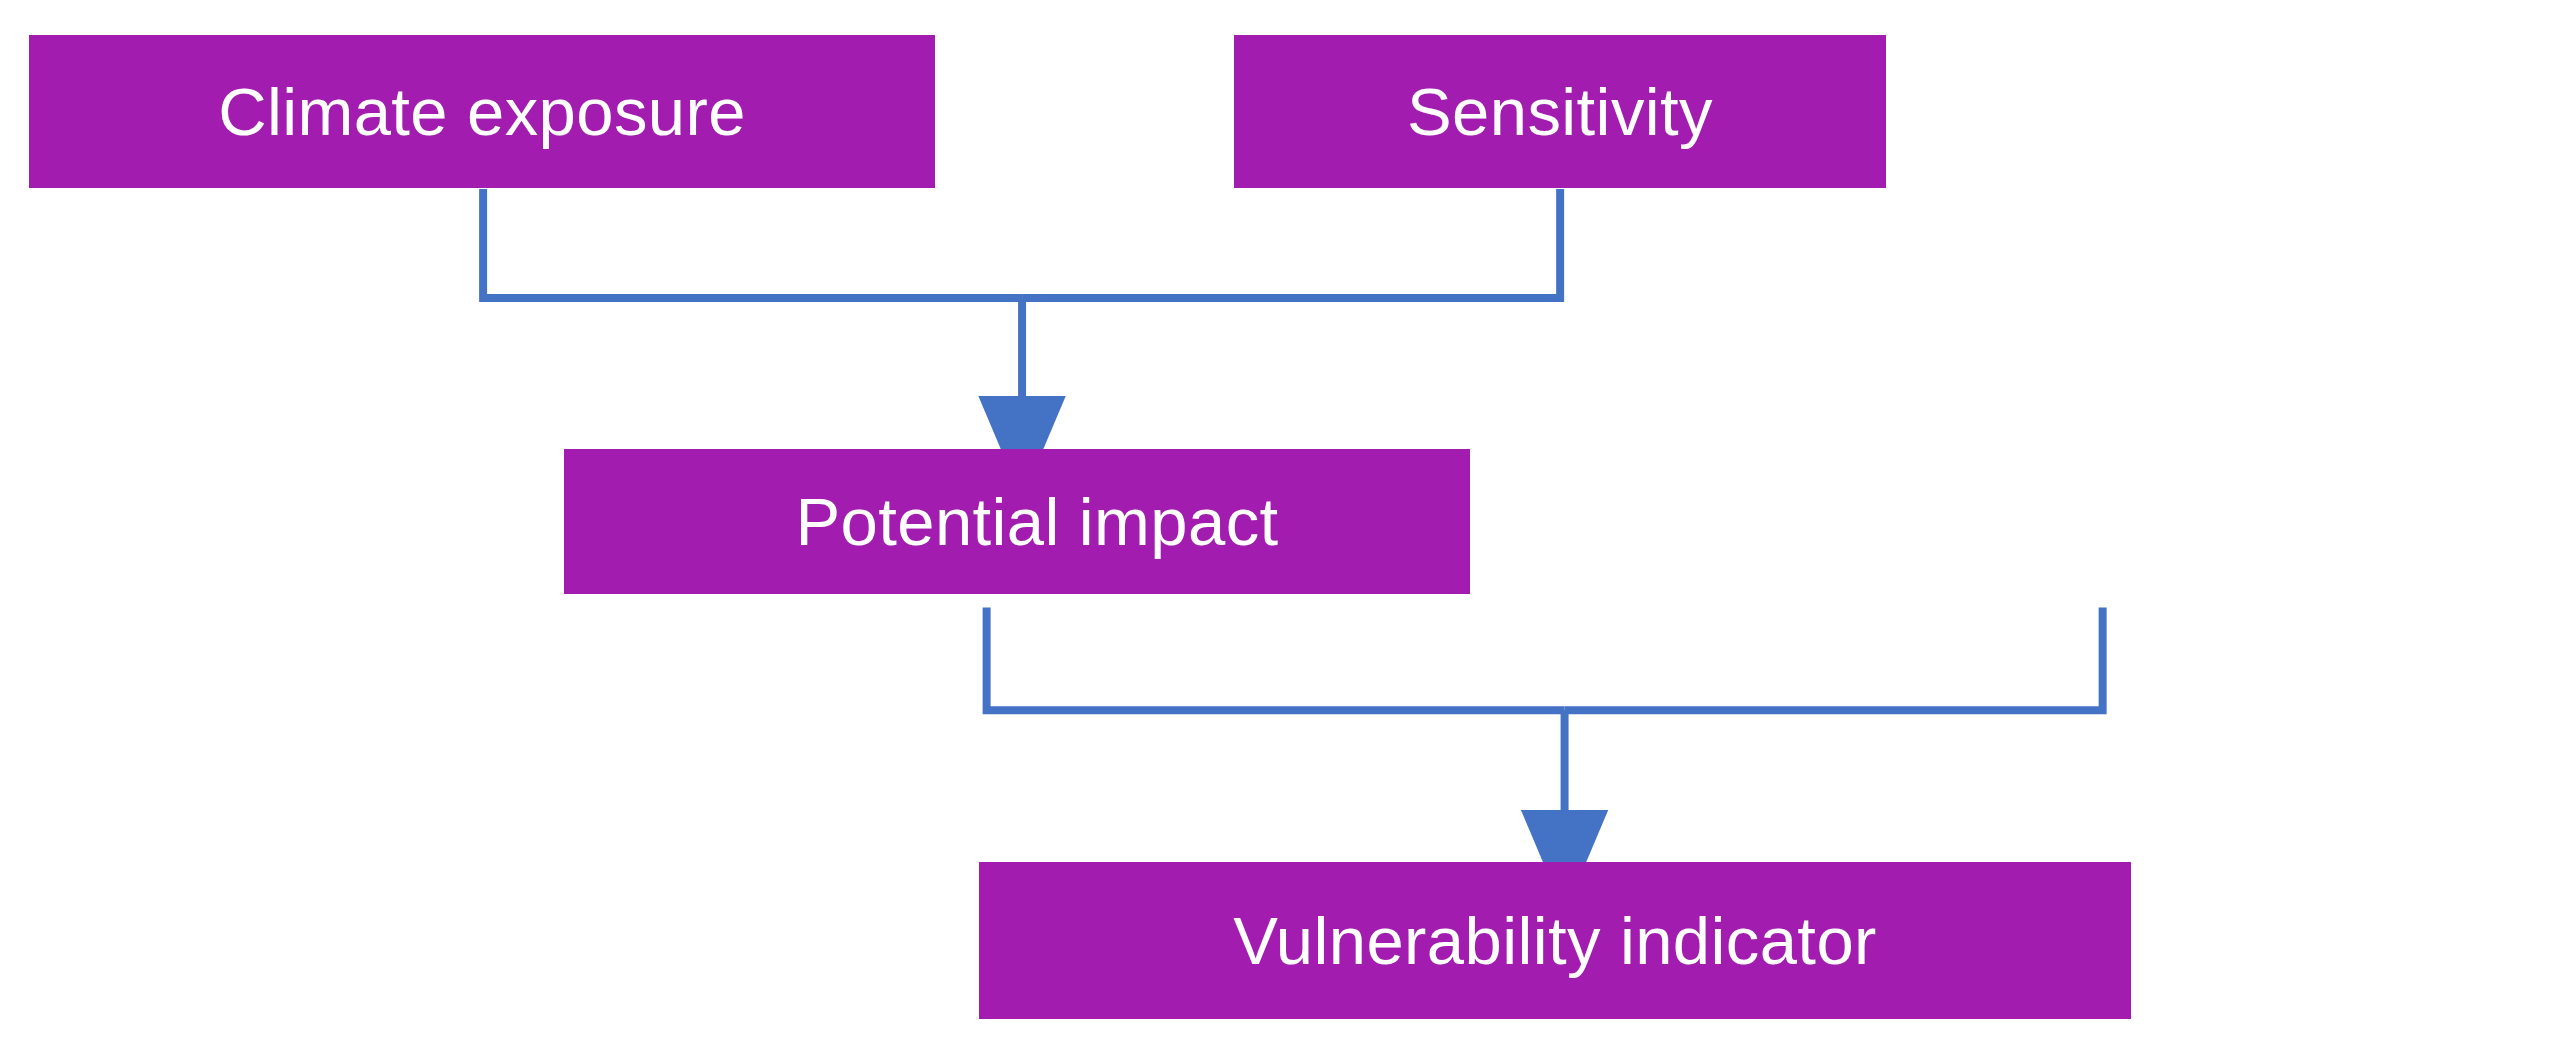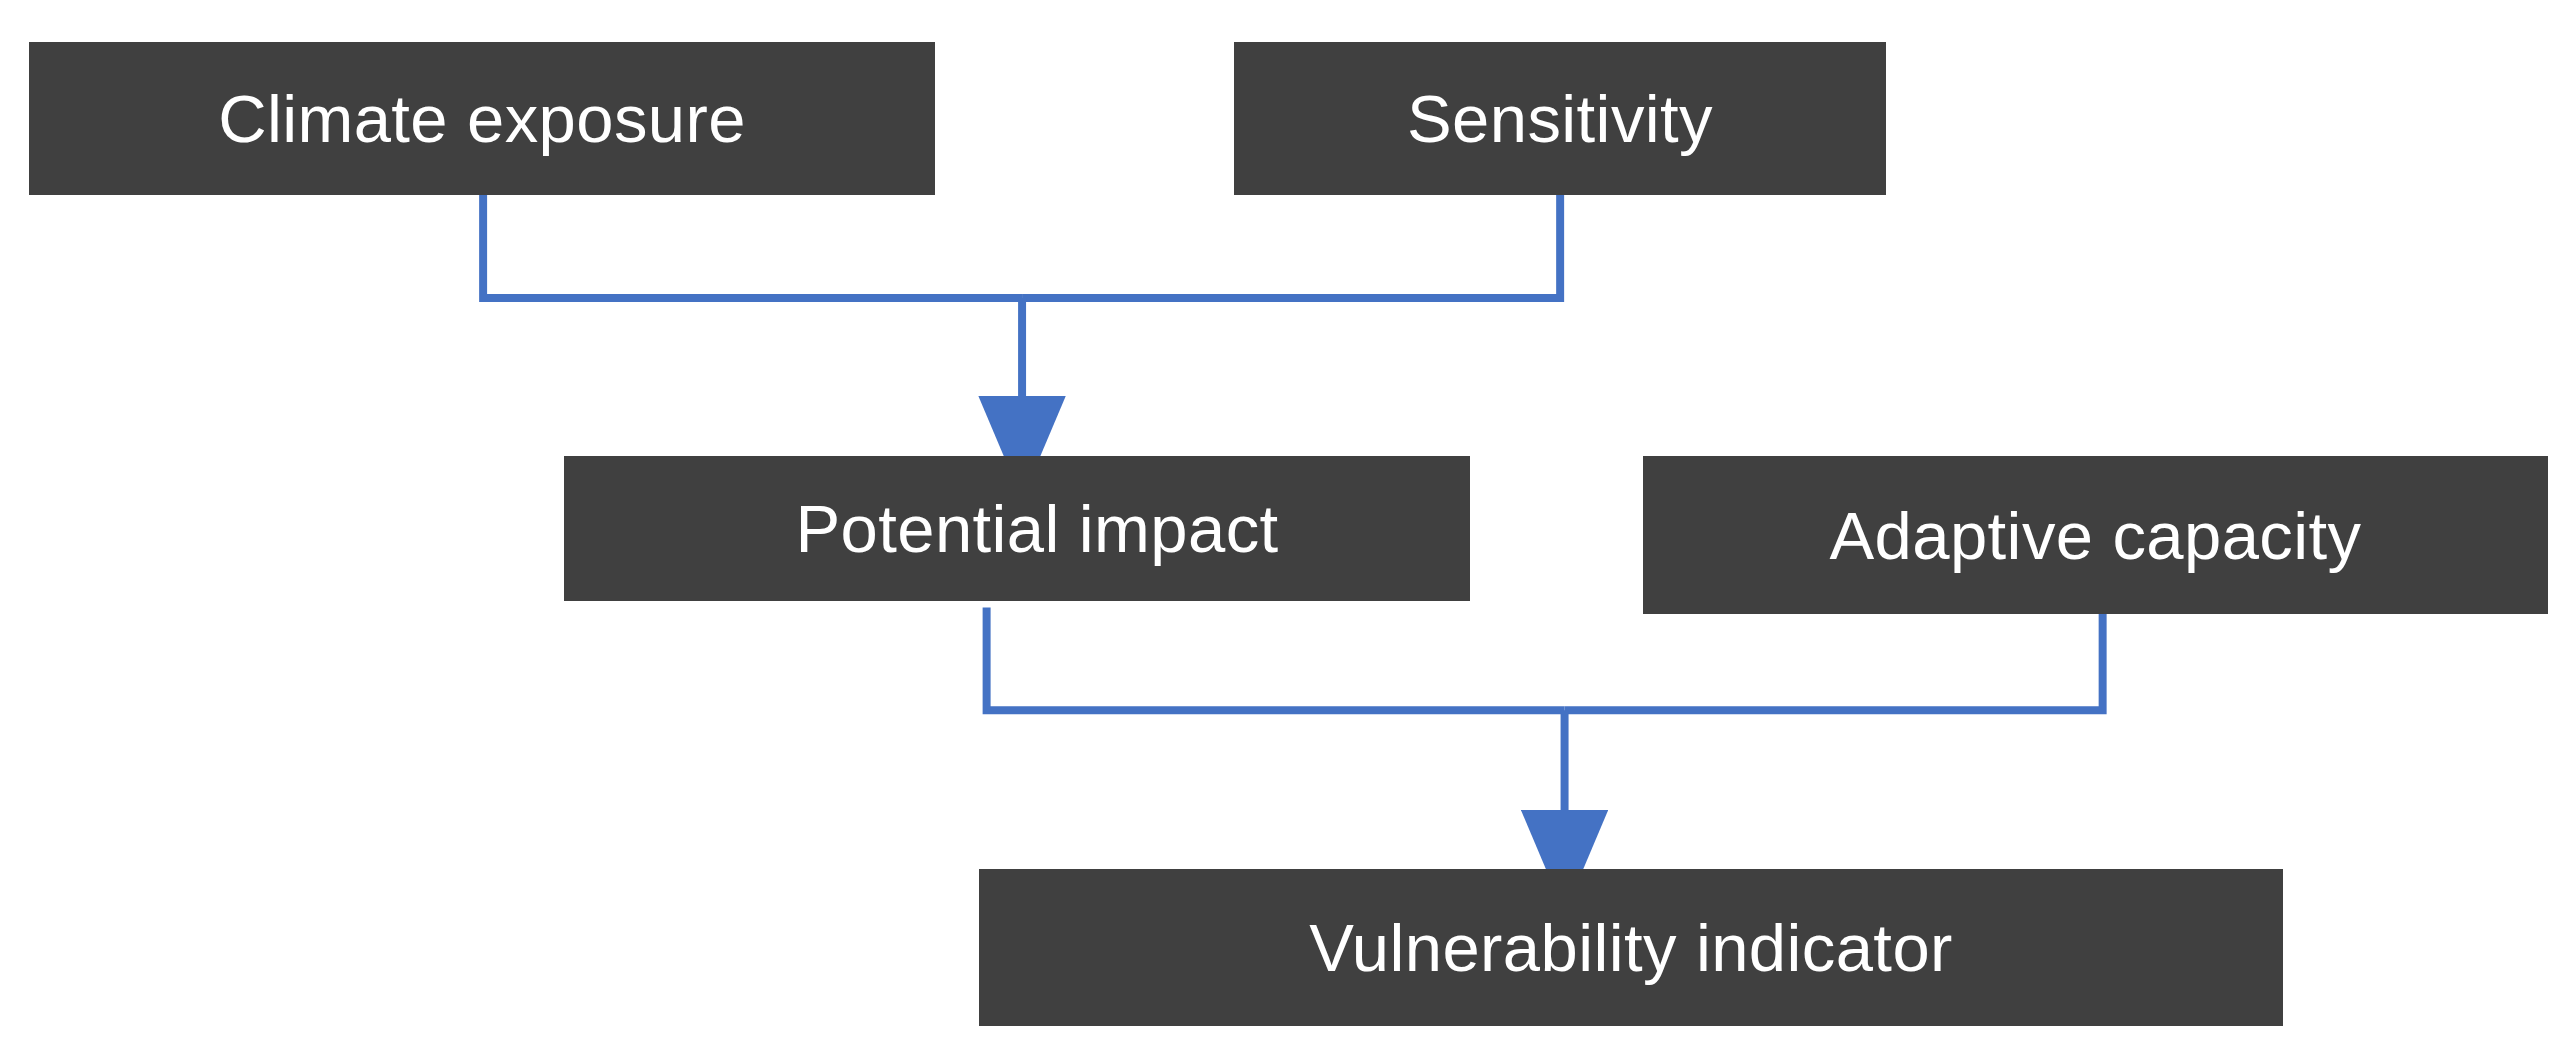--- a/index.html
+++ b/index.html
@@ -23,40 +23,39 @@
     top: 0;
     width: 2576px;
     height: 1050px;
     pointer-events: none;
   }
   .node-box {
     position: absolute;
     display: flex;
     align-items: center;
     justify-content: center;
-    background: #404040;
+    background: #a21caf;
     color: #ffffff;
     box-sizing: border-box;
-    margin-top: 7px;
   }
   .node-label {
     color: #ffffff;
     font-family: "Liberation Sans", sans-serif;
     font-weight: 400;
     font-size: 67px;
     line-height: 1;
     letter-spacing: 0.4px;
     white-space: nowrap;
   }
   
   #node-climate-exposure   { left: 29px;   top: 35px;  width: 906px; height: 153px; }
   #node-sensitivity        { left: 1234px; top: 35px;  width: 652px;  height: 153px; text-align: right; }
   #node-potential-impact   { left: 564px;  top: 449px; width: 906px; height: 145px; padding-left: 40px; }
   #node-adaptive-capacity  { left: 1643px; top: 449px; width: 905px; height: 158px; }
-  #node-vulnerability      { left: 979px; top: 862px; width: 1304px; height: 157px; }
+  #node-vulnerability      { left: 979px; top: 862px; width: 1152px; height: 157px; }
 </style>
 </head>
 <body>
 
 <div id="diagram-canvas">
 
   <svg id="connector-layer" viewBox="0 0 2906 1184" width="2576" height="1050" xmlns="http://www.w3.org/2000/svg">
     <defs>
       <marker id="arrow-head" markerWidth="13" markerHeight="11" refX="1" refY="5.5" orient="auto" markerUnits="strokeWidth">
         <path d="M0,0 L13,5.5 L0,11 z" fill="#4472C4"></path>
@@ -81,22 +80,19 @@
   </div>
 
   <div class="node-box" id="node-sensitivity">
     <span class="node-label">Sensitivity</span>
   </div>
 
   <div class="node-box" id="node-potential-impact">
     <span class="node-label">Potential impact</span>
   </div>
 
-  <div class="node-box" id="node-adaptive-capacity">
-    <span class="node-label">Adaptive capacity</span>
-  </div>
 
   <div class="node-box" id="node-vulnerability">
     <span class="node-label">Vulnerability indicator</span>
   </div>
 
 </div>
 
 
 </body></html>

